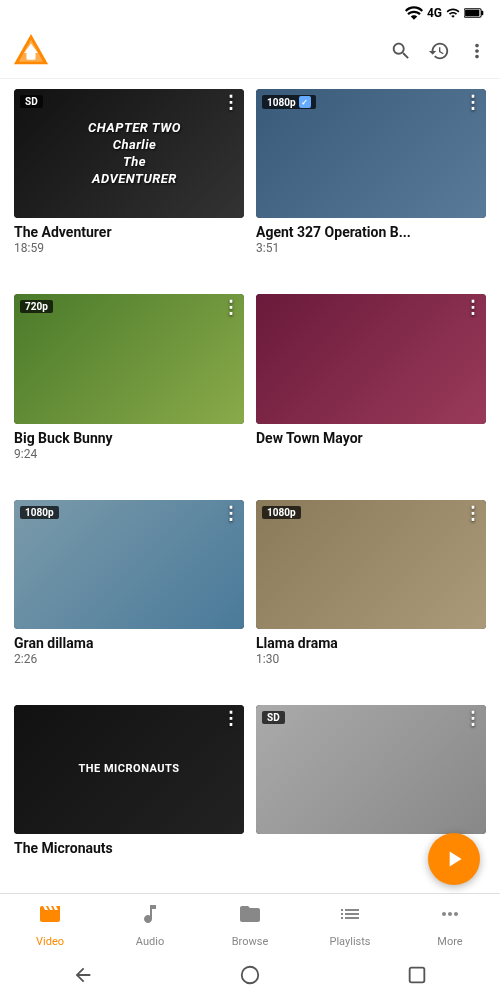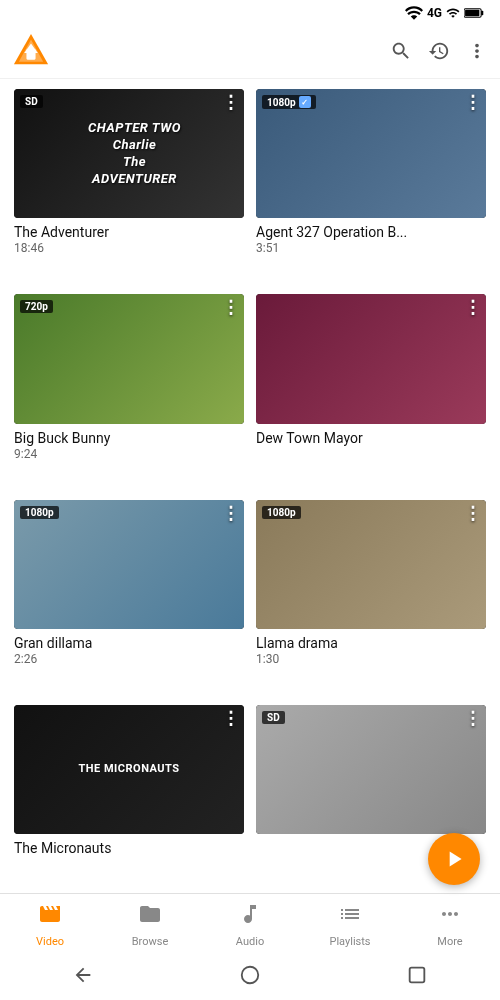--- a/index.html
+++ b/index.html
@@ -158,21 +158,21 @@
       right: 4px;
       color: #fff;
       font-size: 18px;
       font-weight: 700;
       cursor: pointer;
       text-shadow: 0 1px 3px rgba(0,0,0,0.8);
       line-height: 1;
     }
     .video-title {
       font-size: 14px;
-      font-weight: 400;
+      font-weight: 700;
       color: #111;
       margin-top: 6px;
       white-space: nowrap;
       overflow: hidden;
       text-overflow: ellipsis;
     }
     .video-meta {
       font-size: 12px;
       color: #666;
       margin-top: 1px;
@@ -309,21 +309,21 @@
     <div class="thumb-wrapper">
       <div class="thumb-bg thumb-adventurer">
         <span class="thumb-text">CHAPTER TWO<br>Charlie<br>The<br>ADVENTURER</span>
       </div>
       <div class="quality-badge">
       SD
     </div>
       <span class="more-icon">⋮</span>
     </div>
     <div class="video-title">The Adventurer</div>
-    <div class="video-meta">18:46</div>
+    <div class="video-meta">18:59</div>
   </div>
       <div class="video-card">
     <div class="thumb-wrapper">
       <div class="thumb-bg thumb-agent">
         
       </div>
       <div class="quality-badge has-check">
       1080p<span class="check-icon">✓</span>
     </div>
       <span class="more-icon">⋮</span>
@@ -413,29 +413,29 @@
 
   <div class="bottom-nav" id="bottom-nav">
   <div class="nav-item active">
     <span class="nav-icon"><svg width="24" height="24" viewBox="0 0 24 24">
             <path d="M18 4l2 4h-3l-2-4h-2l2 4h-3l-2-4H8l2 4H7L5 4H4c-1.1 0-1.99.9-1.99 2L2 18c0 1.1.9 2 2 2h16c1.1 0 2-.9 2-2V4h-4z" fill="currentColor"></path>
           </svg></span>
     <span class="nav-label">Video</span>
   </div>
       <div class="nav-item">
     <span class="nav-icon"><svg width="24" height="24" viewBox="0 0 24 24">
+            <path d="M12 3v10.55c-.59-.34-1.27-.55-2-.55-2.21 0-4 1.79-4 4s1.79 4 4 4 4-1.79 4-4V7h4V3h-6z" fill="currentColor"></path>
+          </svg></span>
+    <span class="nav-label">Audio</span>
+  </div>
+      <div class="nav-item">
+    <span class="nav-icon"><svg width="24" height="24" viewBox="0 0 24 24">
             <path d="M10 4H4c-1.1 0-1.99.9-1.99 2L2 18c0 1.1.9 2 2 2h16c1.1 0 2-.9 2-2V8c0-1.1-.9-2-2-2h-8l-2-2z" fill="currentColor"></path>
           </svg></span>
     <span class="nav-label">Browse</span>
-  </div>
-      <div class="nav-item">
-    <span class="nav-icon"><svg width="24" height="24" viewBox="0 0 24 24">
-            <path d="M12 3v10.55c-.59-.34-1.27-.55-2-.55-2.21 0-4 1.79-4 4s1.79 4 4 4 4-1.79 4-4V7h4V3h-6z" fill="currentColor"></path>
-          </svg></span>
-    <span class="nav-label">Audio</span>
   </div>
       <div class="nav-item">
     <span class="nav-icon"><svg width="24" height="24" viewBox="0 0 24 24">
             <path d="M3 13h2v-2H3v2zm0 4h2v-2H3v2zm0-8h2V7H3v2zm4 4h14v-2H7v2zm0 4h14v-2H7v2zM7 7v2h14V7H7z" fill="currentColor"></path>
           </svg></span>
     <span class="nav-label">Playlists</span>
   </div>
       <div class="nav-item">
     <span class="nav-icon"><svg width="24" height="24" viewBox="0 0 24 24">
             <path d="M6 10c-1.1 0-2 .9-2 2s.9 2 2 2 2-.9 2-2-.9-2-2-2zm12 0c-1.1 0-2 .9-2 2s.9 2 2 2 2-.9 2-2-.9-2-2-2zm-6 0c-1.1 0-2 .9-2 2s.9 2 2 2 2-.9 2-2-.9-2-2-2z" fill="currentColor"></path>

